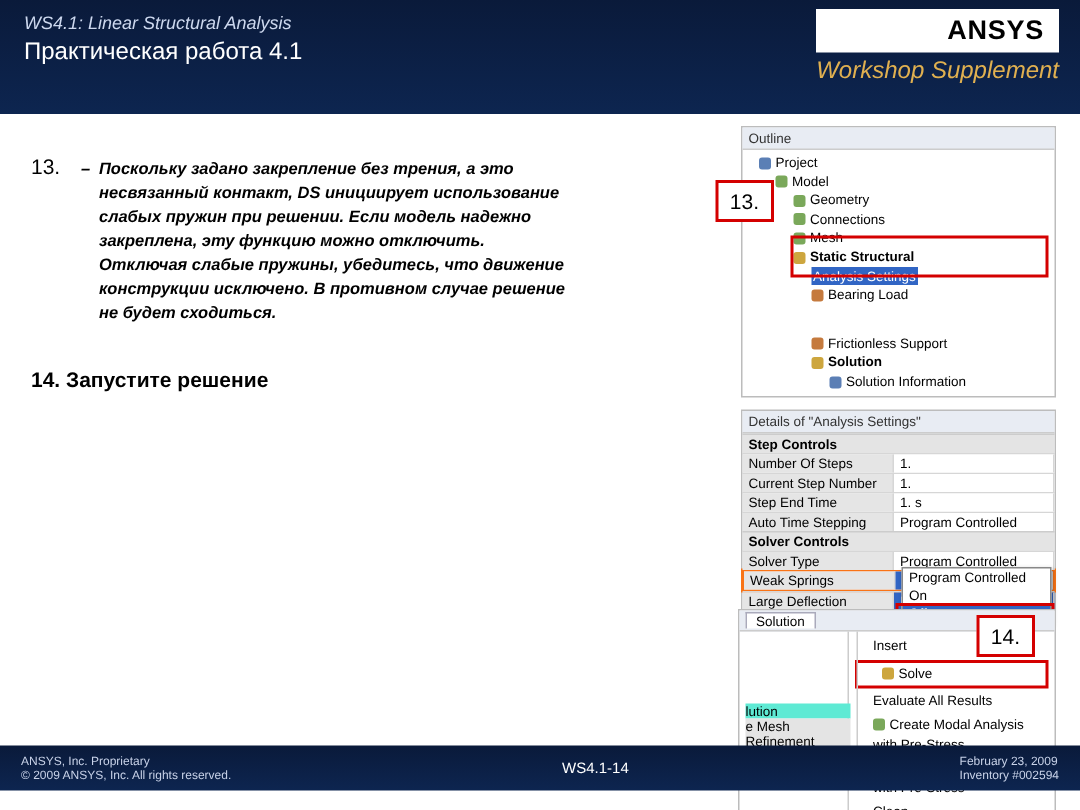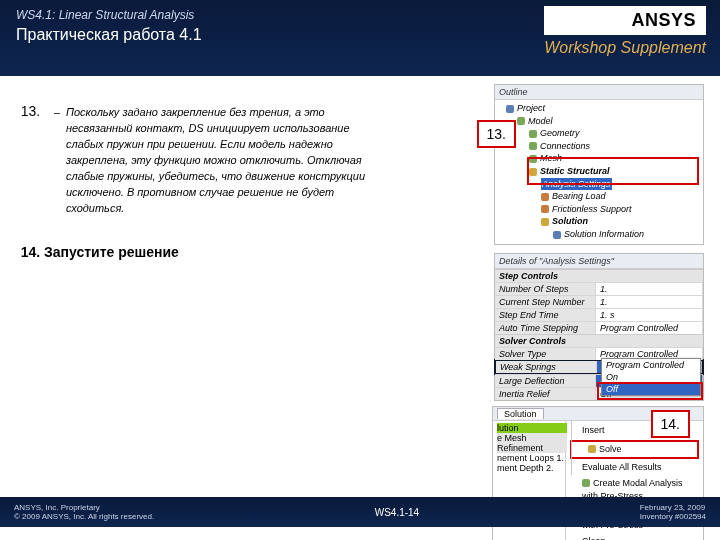--- a/index.html
+++ b/index.html
@@ -67,37 +67,36 @@
   }
   .step13-text { font-weight: 600; }
   ul.sub {
     margin: 14px 0 0 10px;
     padding: 0;
     list-style: none;
   }
   ul.sub li {
     font-size: 11px;
     font-style: italic;
-    font-weight: 400;
+    font-weight: 700;
     line-height: 1.45;
     position: relative;
     padding-left: 12px;
   }
   ul.sub li::before {
     content: "–";
     position: absolute;
     left: 0;
   }
   .step14 { font-weight: 600; margin-top: 26px; }
   .shots {
     position: absolute;
     right: 16px;
     top: 84px;
     width: 210px;
-    font-style: italic;
   }
   .panel {
     border: 1px solid #bcbcbc;
     font-size: 9px;
     background: #fff;
     margin-bottom: 8px;
   }
   .panel-title {
     background: #e8ecf3;
     padding: 2px 4px;
@@ -157,21 +156,21 @@
     border-right: 1px solid #d6d6d6;
   }
   .dg-label { width: 92px; background:#e5e5e5; }
   .dg-val { flex: 1; background:#fff; }
   .dg-head {
     background: #e4e4e4;
     font-weight: 600;
     padding: 1px 4px;
     border-top: 1px solid #ccc;
   }
-  .hl-red { border: 2px solid #0f172a; margin: -1px; align-items: center; }
+  .hl-red { border: 2px solid #f97316; margin: -1px; align-items: center; }
   .hl-sel { background:#3165c4; color:#fff; }
   .dropdown {
     position: absolute;
     right: 4px;
     top: 260px;
     border: 1px solid #888;
     background: #fff;
     font-size: 9px;
     width: 98px;
     box-shadow: 1px 1px 3px rgba(0,0,0,0.3);
@@ -257,21 +256,21 @@
       <div class="tree-item"><span class="ico ico-b"></span><span>Project</span></div>
       <div class="tree-item indent1"><span class="ico ico-g"></span><span>Model</span></div>
       <div class="tree-item indent2"><span class="ico ico-g"></span><span>Geometry</span></div>
       <div class="tree-item indent2"><span class="ico ico-g"></span><span>Connections</span></div>
       <div class="tree-item indent2"><span class="ico ico-g"></span><span>Mesh</span></div>
       <div class="tree-item indent2"><span class="ico ico-y"></span><b>Static Structural</b></div>
       <div class="indent2" style="padding-left:36px;">
         <span class="tree-item selected"><span>Analysis Settings</span></span>
       </div>
       <div class="tree-item indent2" style="padding-left:36px;"><span class="ico ico-o"></span><span>Bearing Load</span></div>
-      <div class="tree-item indent2" style="padding-left:36px;"><span class="ico ico-o"></span><span>Frictionless Support</span></div>
+      <div class="tree-item indent2" style="padding-left:36px;margin-top:20px;"><span class="ico ico-o"></span><span>Frictionless Support</span></div>
       <div class="tree-item indent2" style="padding-left:36px;"><span class="ico ico-y"></span><b>Solution</b></div>
       <div class="tree-item indent2" style="padding-left:48px;"><span class="ico ico-b"></span><span>Solution Information</span></div>
     </div>
     <div class="redbox" style="left:32px; top:72px; width:168px; height:24px;"></div>
   </div>
 
   <div class="panel" style="position:relative;">
     <div class="panel-title">Details of "Analysis Settings"</div>
     <div class="details-grid">
       <div class="dg-head">Step Controls</div>
@@ -320,21 +319,21 @@
 
 <div class="callout" style="right:204px; top:120px;">13.</div>
 
 <div class="callout" style="right:30px; top:410px;">14.</div>
 
 <div class="panel2 clearfix">
   <div class="tab-strip">
     <span class="tab-sel">Solution</span>
   </div>
   <div class="mini-tbl">
-    <div style="background:#84cc16;">lution</div>
+    <div style="background:#5eead4;margin-top:46px;">lution</div>
     <div style="background:#e4e4e4;">e Mesh Refinement</div>
     <div>nement Loops   1.</div>
     <div>ment Depth   2.</div>
   </div>
   <div class="ctx" style="margin-left:72px; border-left:1px solid #ccc;">
     <div class="ctx-item">Insert</div>
     <div class="ctx-item" style="border:2px solid #d40000; margin:1px 4px;"><span class="ico ico-y"></span><span>Solve</span></div>
     <div class="ctx-item">Evaluate All Results</div>
     <div class="ctx-item"><span class="ico ico-g"></span><span>Create Modal Analysis with Pre-Stress</span></div>
     <div class="ctx-item"><span class="ico ico-g"></span><span>Create Buckling Analysis with Pre-Stress</span></div>

